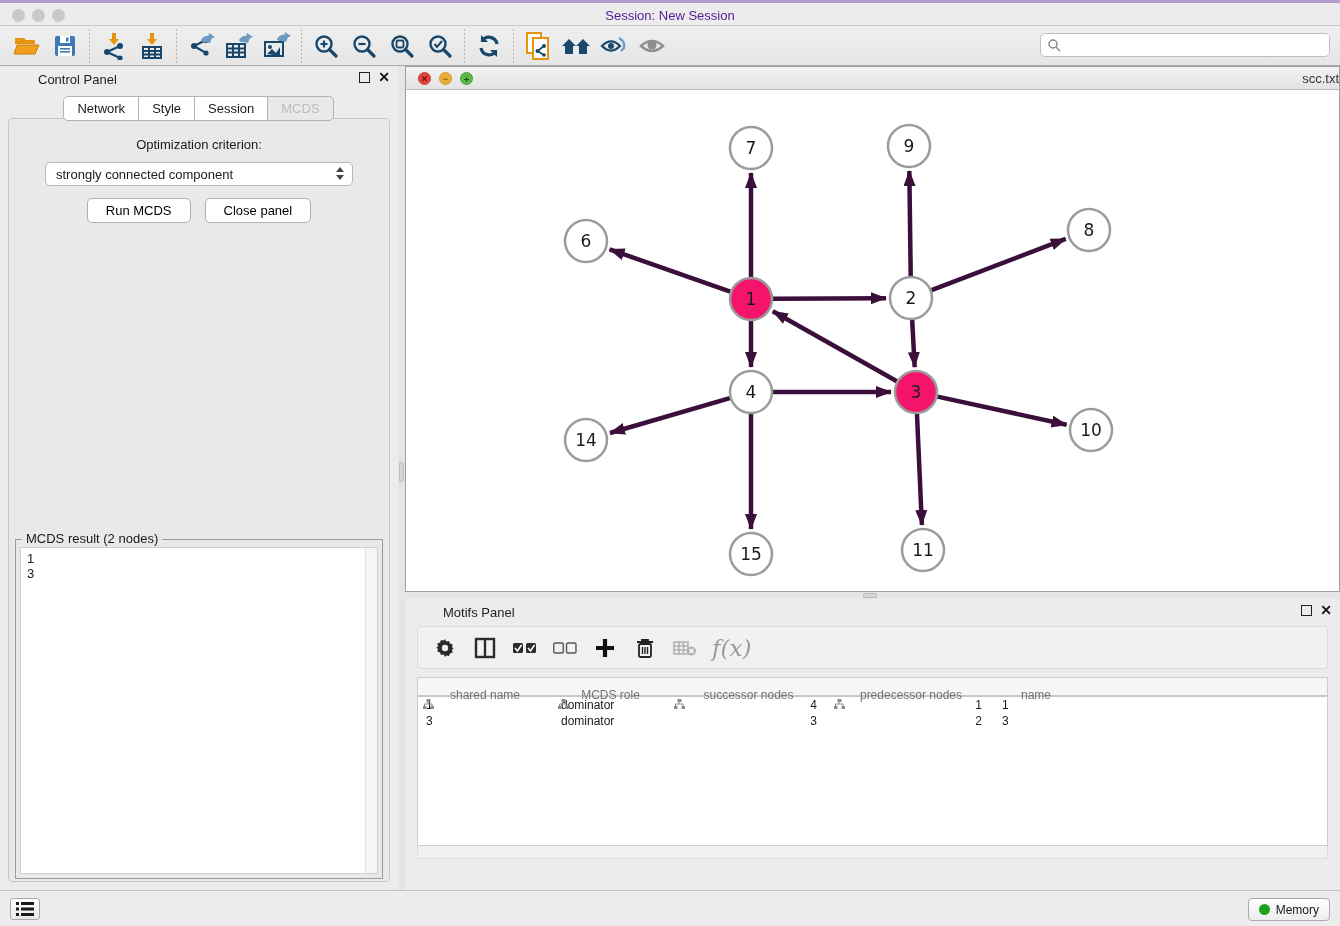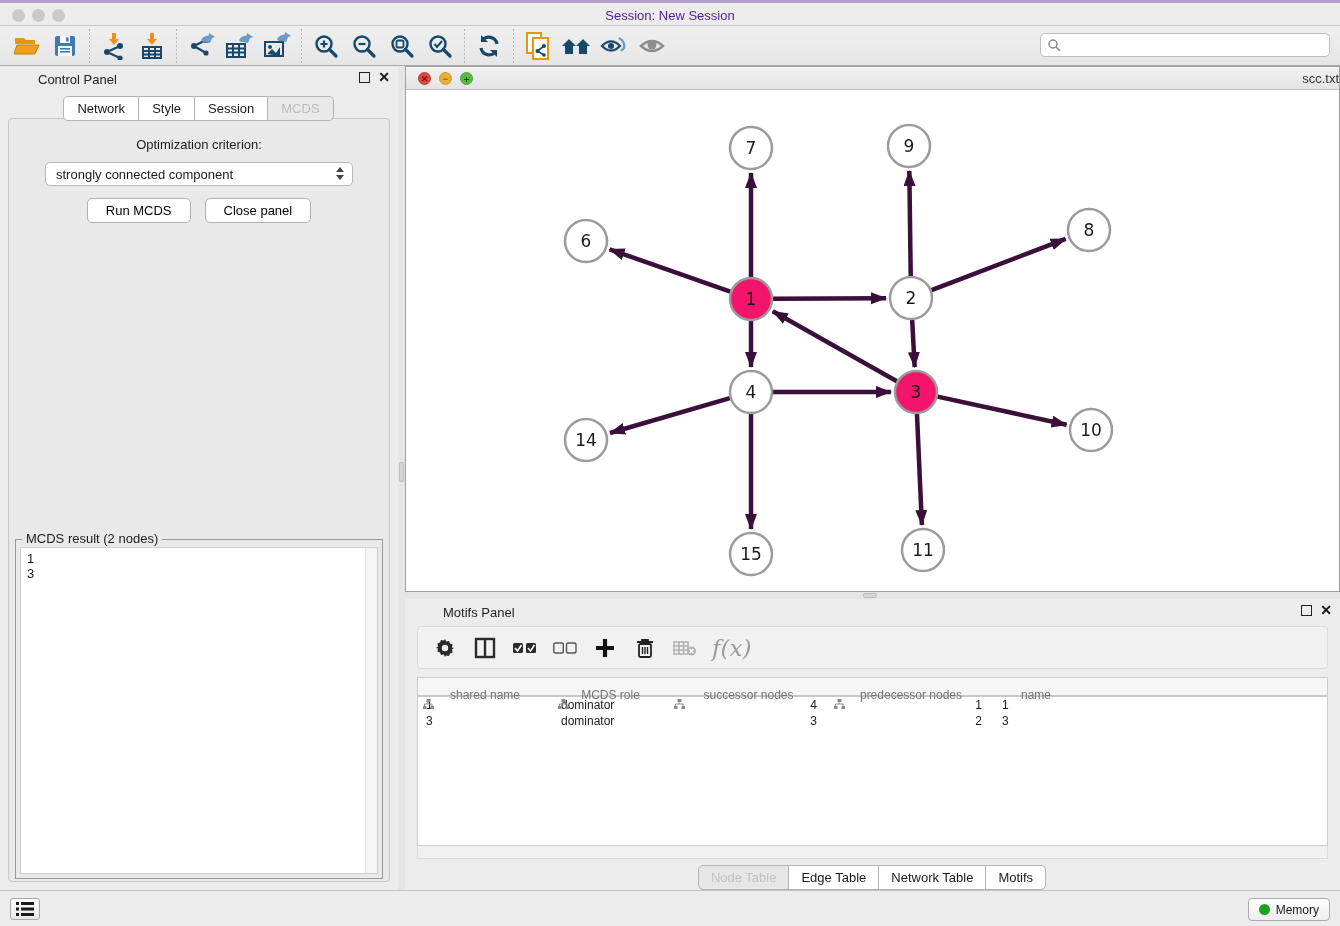--- a/index.html
+++ b/index.html
@@ -517,26 +517,20 @@
         <div class="trow">
           <div class="td" style="width: 135px;">3</div>
           <div class="td" style="width: 116px;">dominator</div>
           <div class="td r" style="width: 160px;">3</div>
           <div class="td r" style="width: 165px;">2</div>
           <div class="td" style="width: 85px;">3</div>
         </div>
       </div>
   </div>
   <div class="tp-scroll"></div>
-  <div class="ttab-row" id="table-tabs">
-      <div class="ttab active">Node Table</div>
-      <div class="ttab">Edge Table</div>
-      <div class="ttab">Network Table</div>
-      <div class="ttab">Motifs</div>
-    </div>
 </div>
 
 <div class="statusbar">
   <div class="list-btn">
     <svg width="18" height="14" viewBox="0 0 18 14">
         <g fill="#1a1a1a">
           <rect x="0" y="0" width="3" height="3"></rect>
           <rect x="5" y="0" width="13" height="3"></rect>
           <rect x="0" y="5.5" width="3" height="3"></rect>
           <rect x="5" y="5.5" width="13" height="3"></rect>

